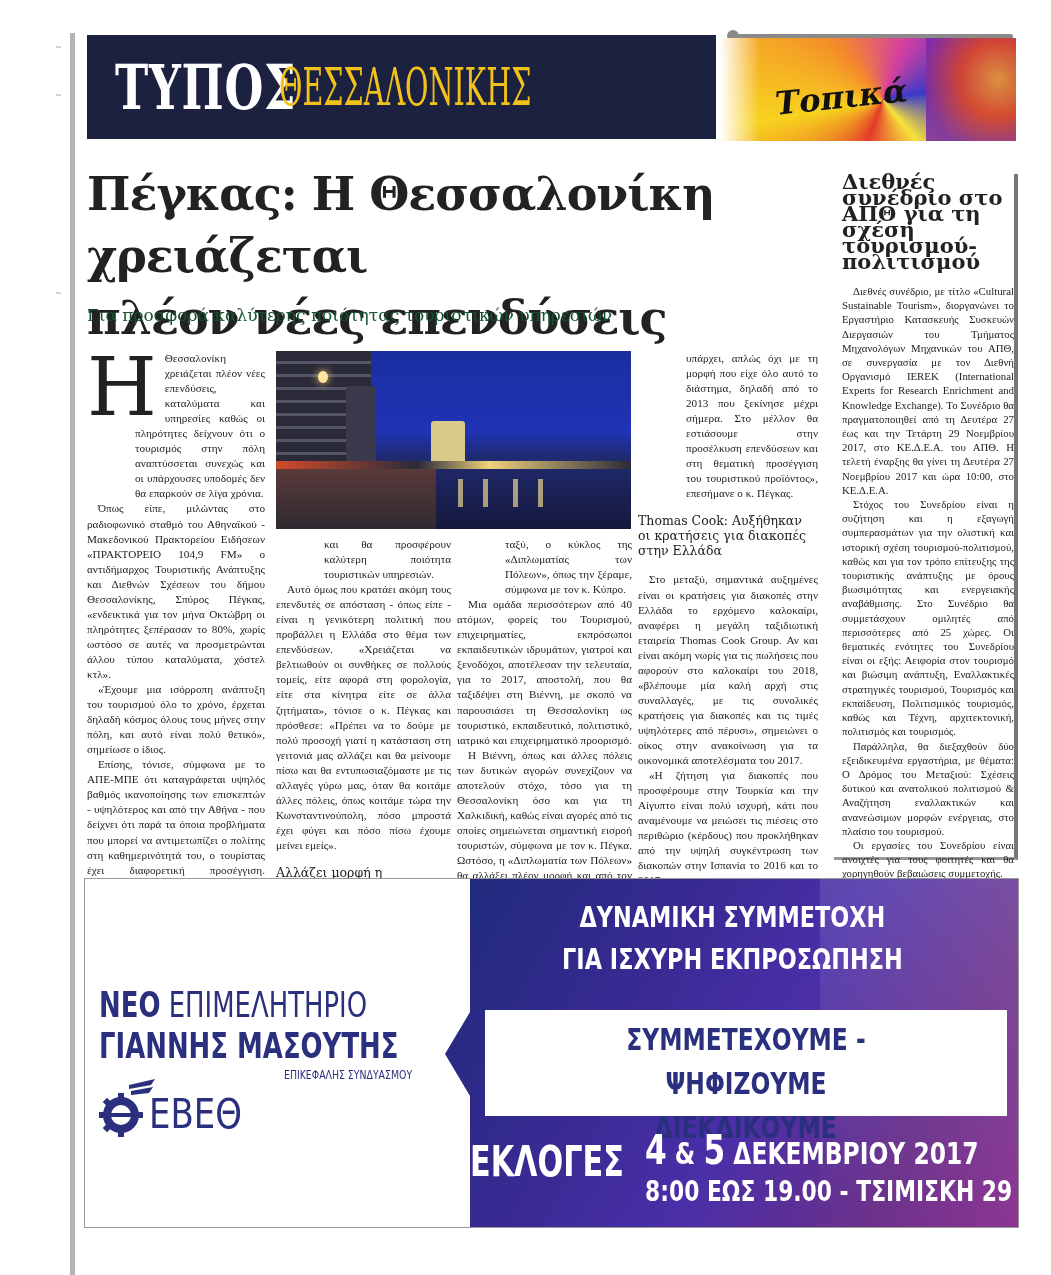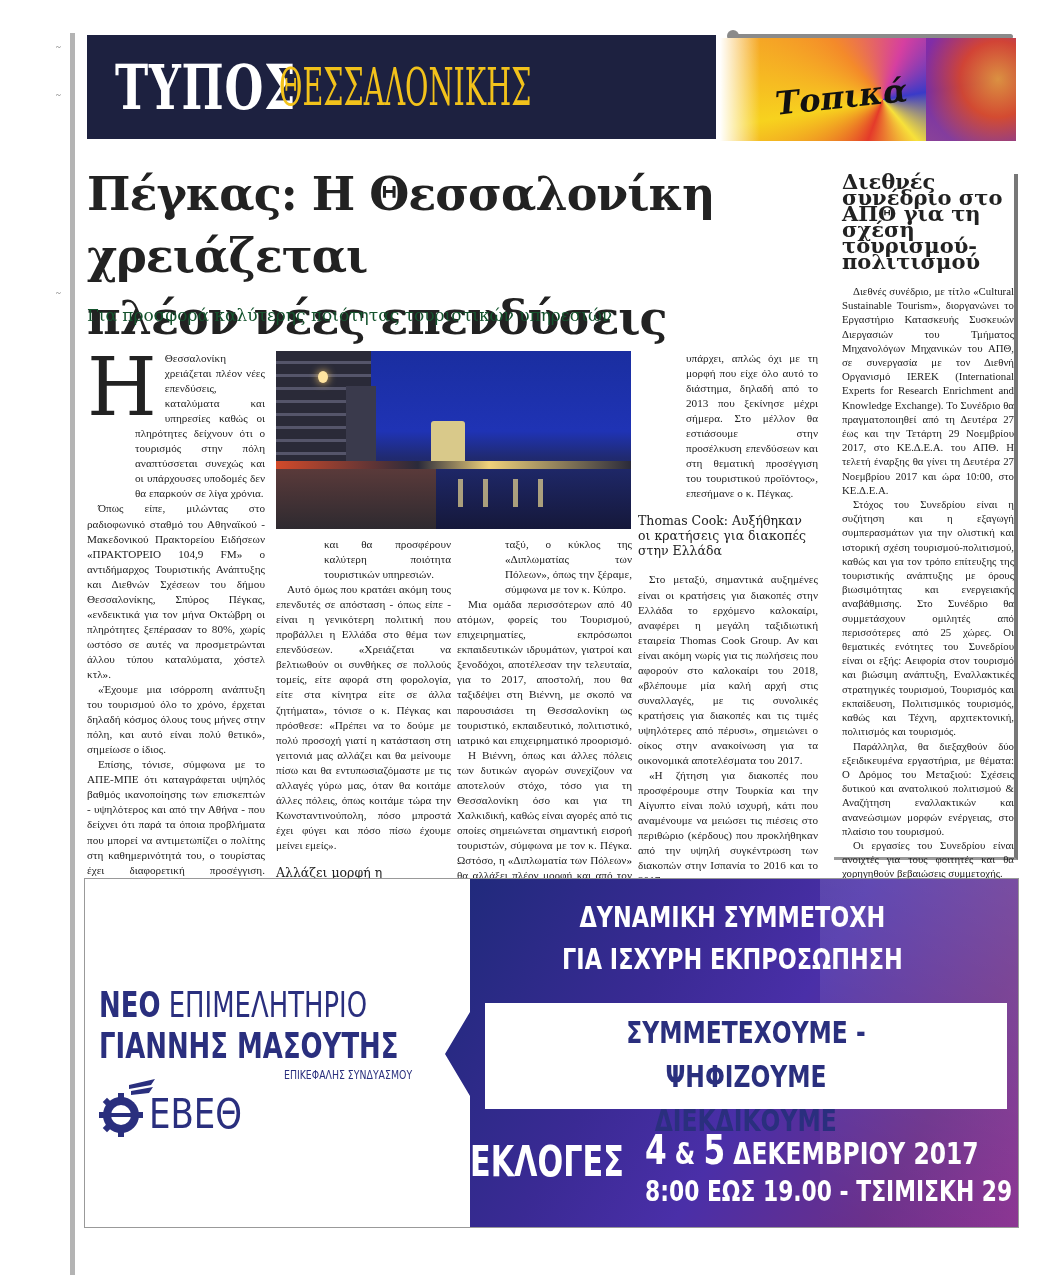--- a/index.html
+++ b/index.html
@@ -55,21 +55,21 @@
     clip-path: polygon(25px 0, 100% 0, 100% 100%, 25px 100%, 25px 62%, 0 50%, 25px 38%); }
   .ad-right::after { content: ""; position: absolute; right: 0; top: 0; width: 200px; height: 350px; background: linear-gradient(200deg, rgba(255,255,255,.15), rgba(0,0,0,0)); }
   .ad-name1 { position: absolute; left: 14px; top: 105px; font-family: "DejaVu Sans", sans-serif; color: #2a2f7e; font-size: 36px; transform: scaleX(0.72); transform-origin: left; white-space: nowrap; }
   .ad-name1 b { font-weight: bold; }
   .ad-name1 span { font-weight: normal; }
   .ad-name2 { position: absolute; left: 14px; top: 146px; font-family: "DejaVu Sans", sans-serif; font-weight: bold; color: #2a2f7e; font-size: 36px; transform: scaleX(0.72); transform-origin: left; white-space: nowrap; }
   .ad-role { position: absolute; left: 199px; top: 188px; font-family: "DejaVu Sans", sans-serif; color: #2a2f7e; font-size: 13px; transform: scaleX(0.72); transform-origin: left; white-space: nowrap; }
   .ad-logo { position: absolute; left: 14px; top: 198px; width: 60px; height: 60px; }
   .ad-ebeth { position: absolute; left: 64px; top: 212px; font-family: "DejaVu Sans", sans-serif; color: #2a2f7e; font-size: 40px; transform: scaleX(0.85); transform-origin: left; }
   .ad-h1 { position: absolute; left: 0; top: 18px; width: 935px; padding-left: 360px; text-align: center; color: #fff; font-family: "DejaVu Sans", sans-serif; font-weight: bold; font-size: 28px; line-height: 42px; z-index: 2; transform: scaleX(0.8); transform-origin: 647px; }
-  .ad-box { position: absolute; left: 400px; top: 124px; width: 522px; height: 106px; background: #fff; z-index: 2; text-align: center; color: #2a2f7e; font-family: "DejaVu Sans", sans-serif; font-weight: bold; font-size: 30px; line-height: 44px; padding-top: 8px; }
+  .ad-box { position: absolute; left: 400px; top: 131px; width: 522px; height: 106px; background: #fff; z-index: 2; text-align: center; color: #2a2f7e; font-family: "DejaVu Sans", sans-serif; font-weight: bold; font-size: 30px; line-height: 44px; padding-top: 8px; }
   .ad-box span { display: inline-block; transform: scaleX(0.78); }
   .ad-elections { position: absolute; left: 385px; top: 258px; color: #fff; font-family: "DejaVu Sans", sans-serif; font-weight: bold; font-size: 42px; z-index: 2; transform: scaleX(0.72); transform-origin: left; }
   .ad-date { position: absolute; left: 560px; top: 248px; color: #fff; font-family: "DejaVu Sans", sans-serif; font-weight: bold; font-size: 30px; z-index: 2; transform: scaleX(0.78); transform-origin: left; white-space: nowrap; }
   .ad-date .big { font-size: 40px; }
   .ad-time { position: absolute; left: 560px; top: 296px; color: #fff; font-family: "DejaVu Sans", sans-serif; font-weight: bold; font-size: 28px; z-index: 2; transform: scaleX(0.78); transform-origin: left; white-space: nowrap; }
 </style>
 </head>
 <body>
 
 <div class="margin-rule"></div>

